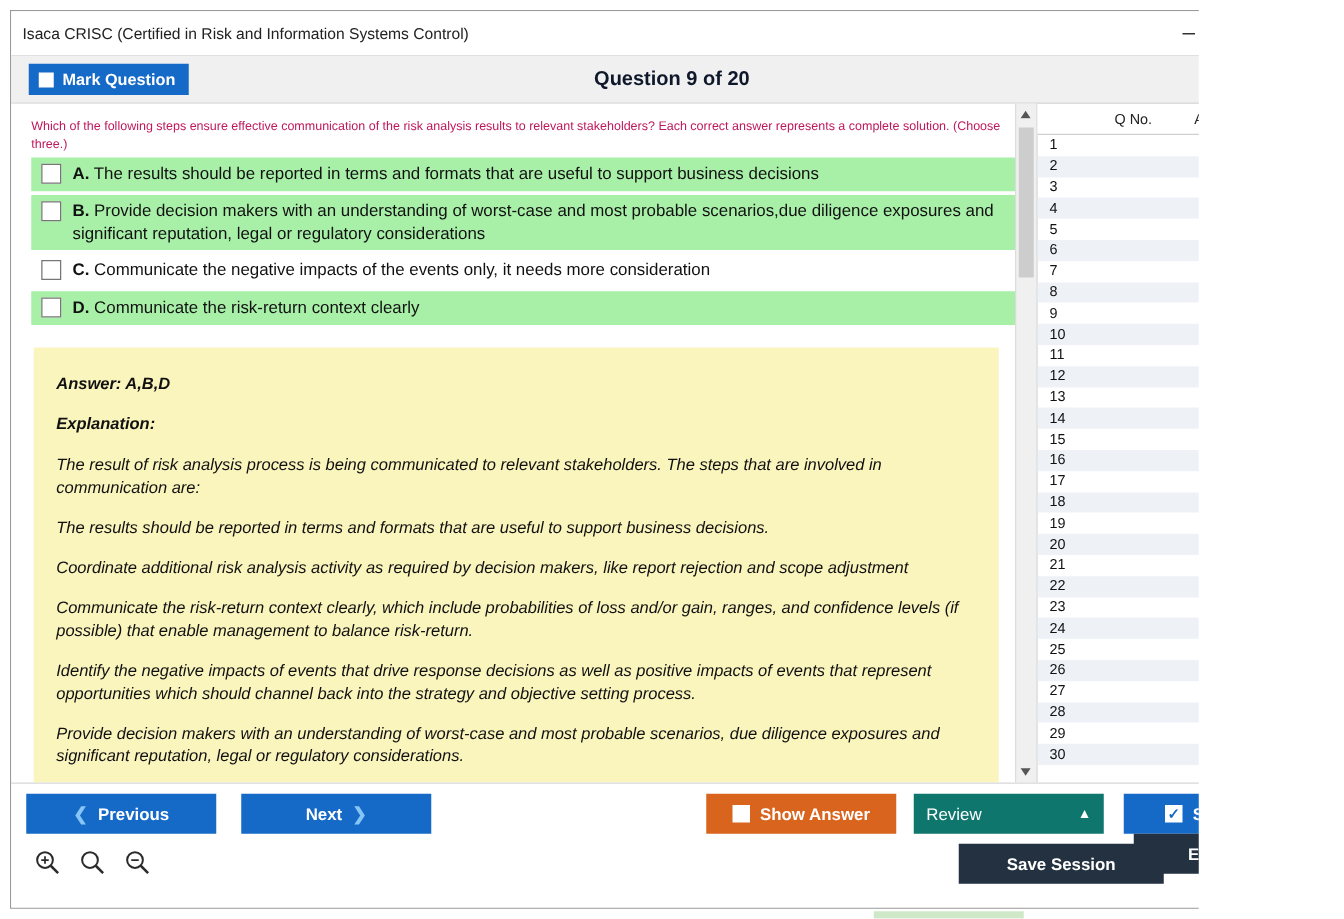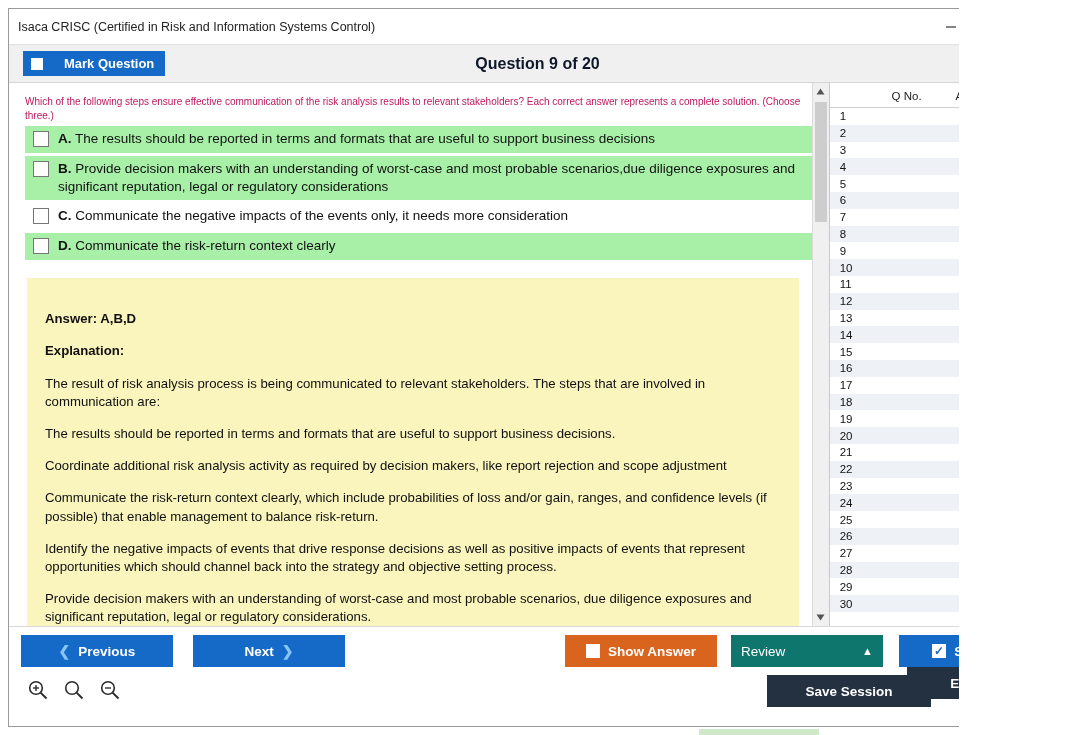--- a/index.html
+++ b/index.html
@@ -51,21 +51,21 @@
     position: relative;
     flex: 0 0 auto;
   }
   .mark-btn {
     margin-left: 14px;
     background: #1569c7;
     color: #ffffff;
     font-size: 13px; font-weight: bold;
     height: 25px;
     padding: 0 11px 0 8px;
-    display: flex; align-items: center; gap: 21px;
+    display: flex; align-items: center; gap: 7px;
     border: none;
     cursor: pointer;
   }
   .mark-btn .cb {
     width: 12px; height: 12px;
     background: #ffffff;
     display: inline-block;
   }
   .q-title {
     position: absolute;
@@ -115,25 +115,26 @@
     border: 1px solid #767676;
     background: #ffffff;
     margin-top: 1px;
   }
   .choice .txt { color: #111; }
   .choice .ltr { font-weight: bold; }
   
   .answer-panel {
     margin: 18px 16px 0 2px;
     background: #faf4bd;
-    padding: 32px 18px 14px 18px;
+    padding: 20px 18px 14px 18px;
     font-size: 13.2px;
     color: #111;
     line-height: 1.38;
     flex: 0 0 auto;
+    font-style: italic;
   }
   .answer-panel .hd {
     font-weight: bold;
     margin-bottom: 14px;
   }
   .answer-panel .hd2 {
     font-weight: bold;
     margin: 0 0 14px 0;
   }
   .answer-panel p {

